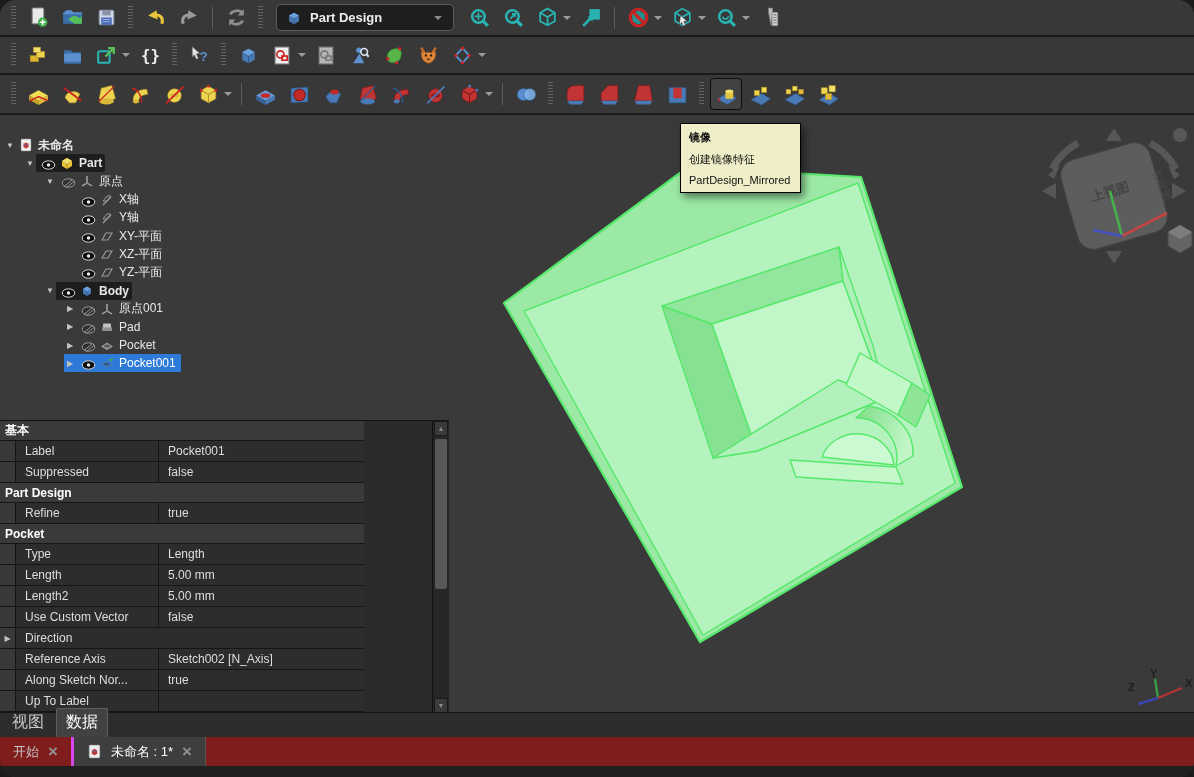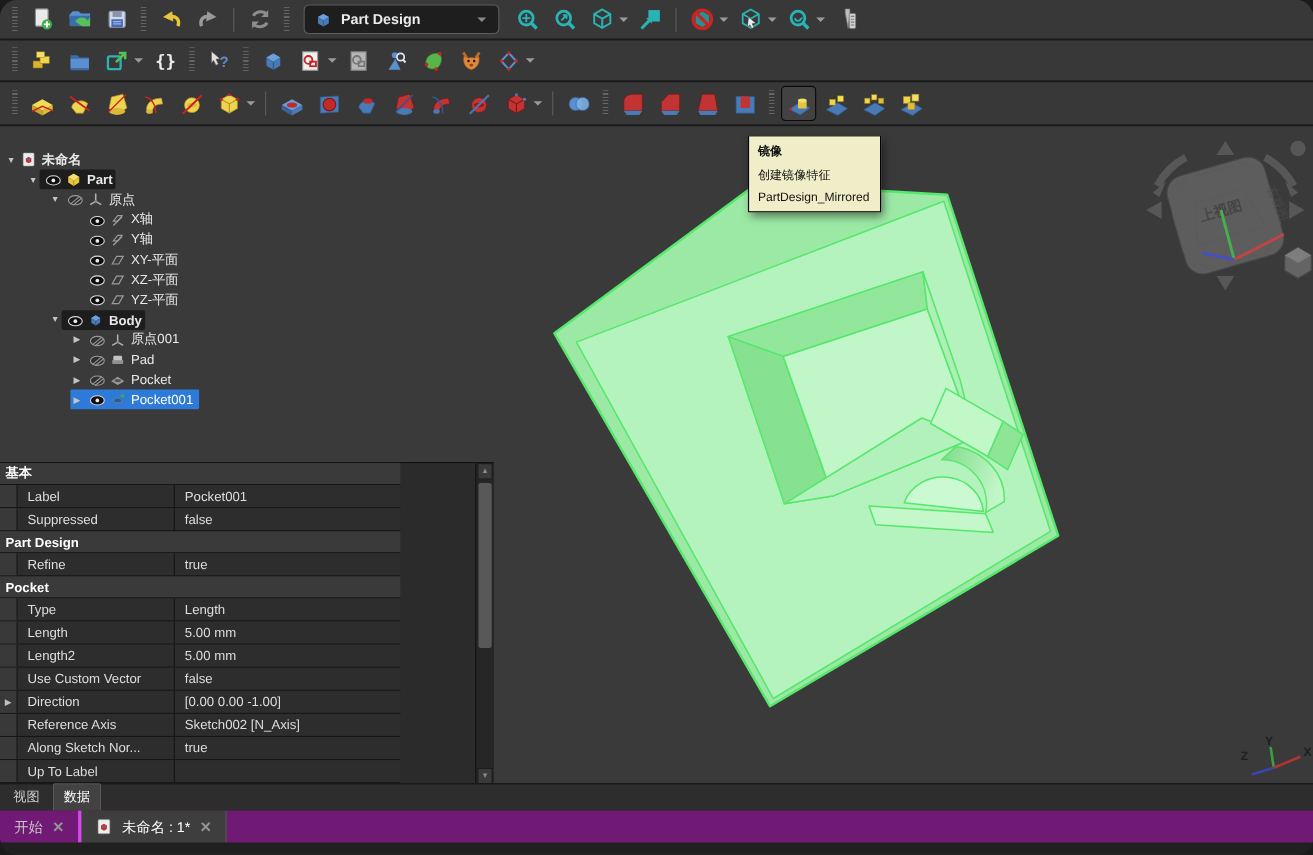--- a/index.html
+++ b/index.html
@@ -55,23 +55,23 @@
   .tooltip .tt-title{font-weight:bold;}
   .tooltip .tt-desc{margin-top:7px;}
   .tooltip .tt-cmd{margin-top:7px;}
 
   
   .navcube{position:absolute;left:1034px;top:6px;}
   .axisind{position:absolute;left:1126px;top:552px;}
 
   
   .panel-tabs{position:absolute;top:712px;left:0;width:1194px;height:25px;background:#2d2d2d;border-top:1px solid #161616;display:flex;align-items:flex-end;padding-left:3px;box-sizing:border-box;gap:3px;}
-  .ptab{font-size:12px;color:#c9c9c9;padding:3px 9px 4px;border-radius:2px 2px 0 0;}
+  .ptab{font-size:16px;color:#c9c9c9;padding:3px 9px 4px;border-radius:2px 2px 0 0;}
   .ptab.active{background:#424242;border:1px solid #5d5d5d;border-bottom:none;color:#fff;}
-  .doc-tabs{position:absolute;top:737px;left:0;width:1194px;height:29px;background:#701a75;display:flex;align-items:stretch;}
+  .doc-tabs{position:absolute;top:737px;left:0;width:1194px;height:29px;background:#7f1d1d;display:flex;align-items:stretch;}
   .dtab{display:flex;align-items:center;gap:9px;padding:0 13px;font-size:13px;color:#c6c6c6;}
   .dtab.active{background:#3e3e3e;border-left:3px solid #d946ef;border-right:1px solid #555;color:#fff;}
   .dtab .dicon{width:15px;height:16px;}
   .closex{color:#929292;font-size:17px;font-weight:bold;line-height:1;}
   .statusbar{position:absolute;top:766px;left:0;width:1194px;height:11px;background:#202020;}
 </style>
 </head>
 <body>
 
 <div class="window">
@@ -858,21 +858,20 @@
             <div class="pval">5.00 mm</div>
           </div>
           <div class="prow">
             <div class="pgut"></div>
             <div class="plbl">Use Custom Vector</div>
             <div class="pval">false</div>
           </div>
           <div class="prow">
             <div class="pgut">▶</div>
             <div class="plbl">Direction</div>
-            <div class="pval">[0.00 0.00 -1.00]</div>
           </div>
           <div class="prow">
             <div class="pgut"></div>
             <div class="plbl">Reference Axis</div>
             <div class="pval">Sketch002 [N_Axis]</div>
           </div>
           <div class="prow">
             <div class="pgut"></div>
             <div class="plbl">Along Sketch Nor...</div>
             <div class="pval">true</div>

